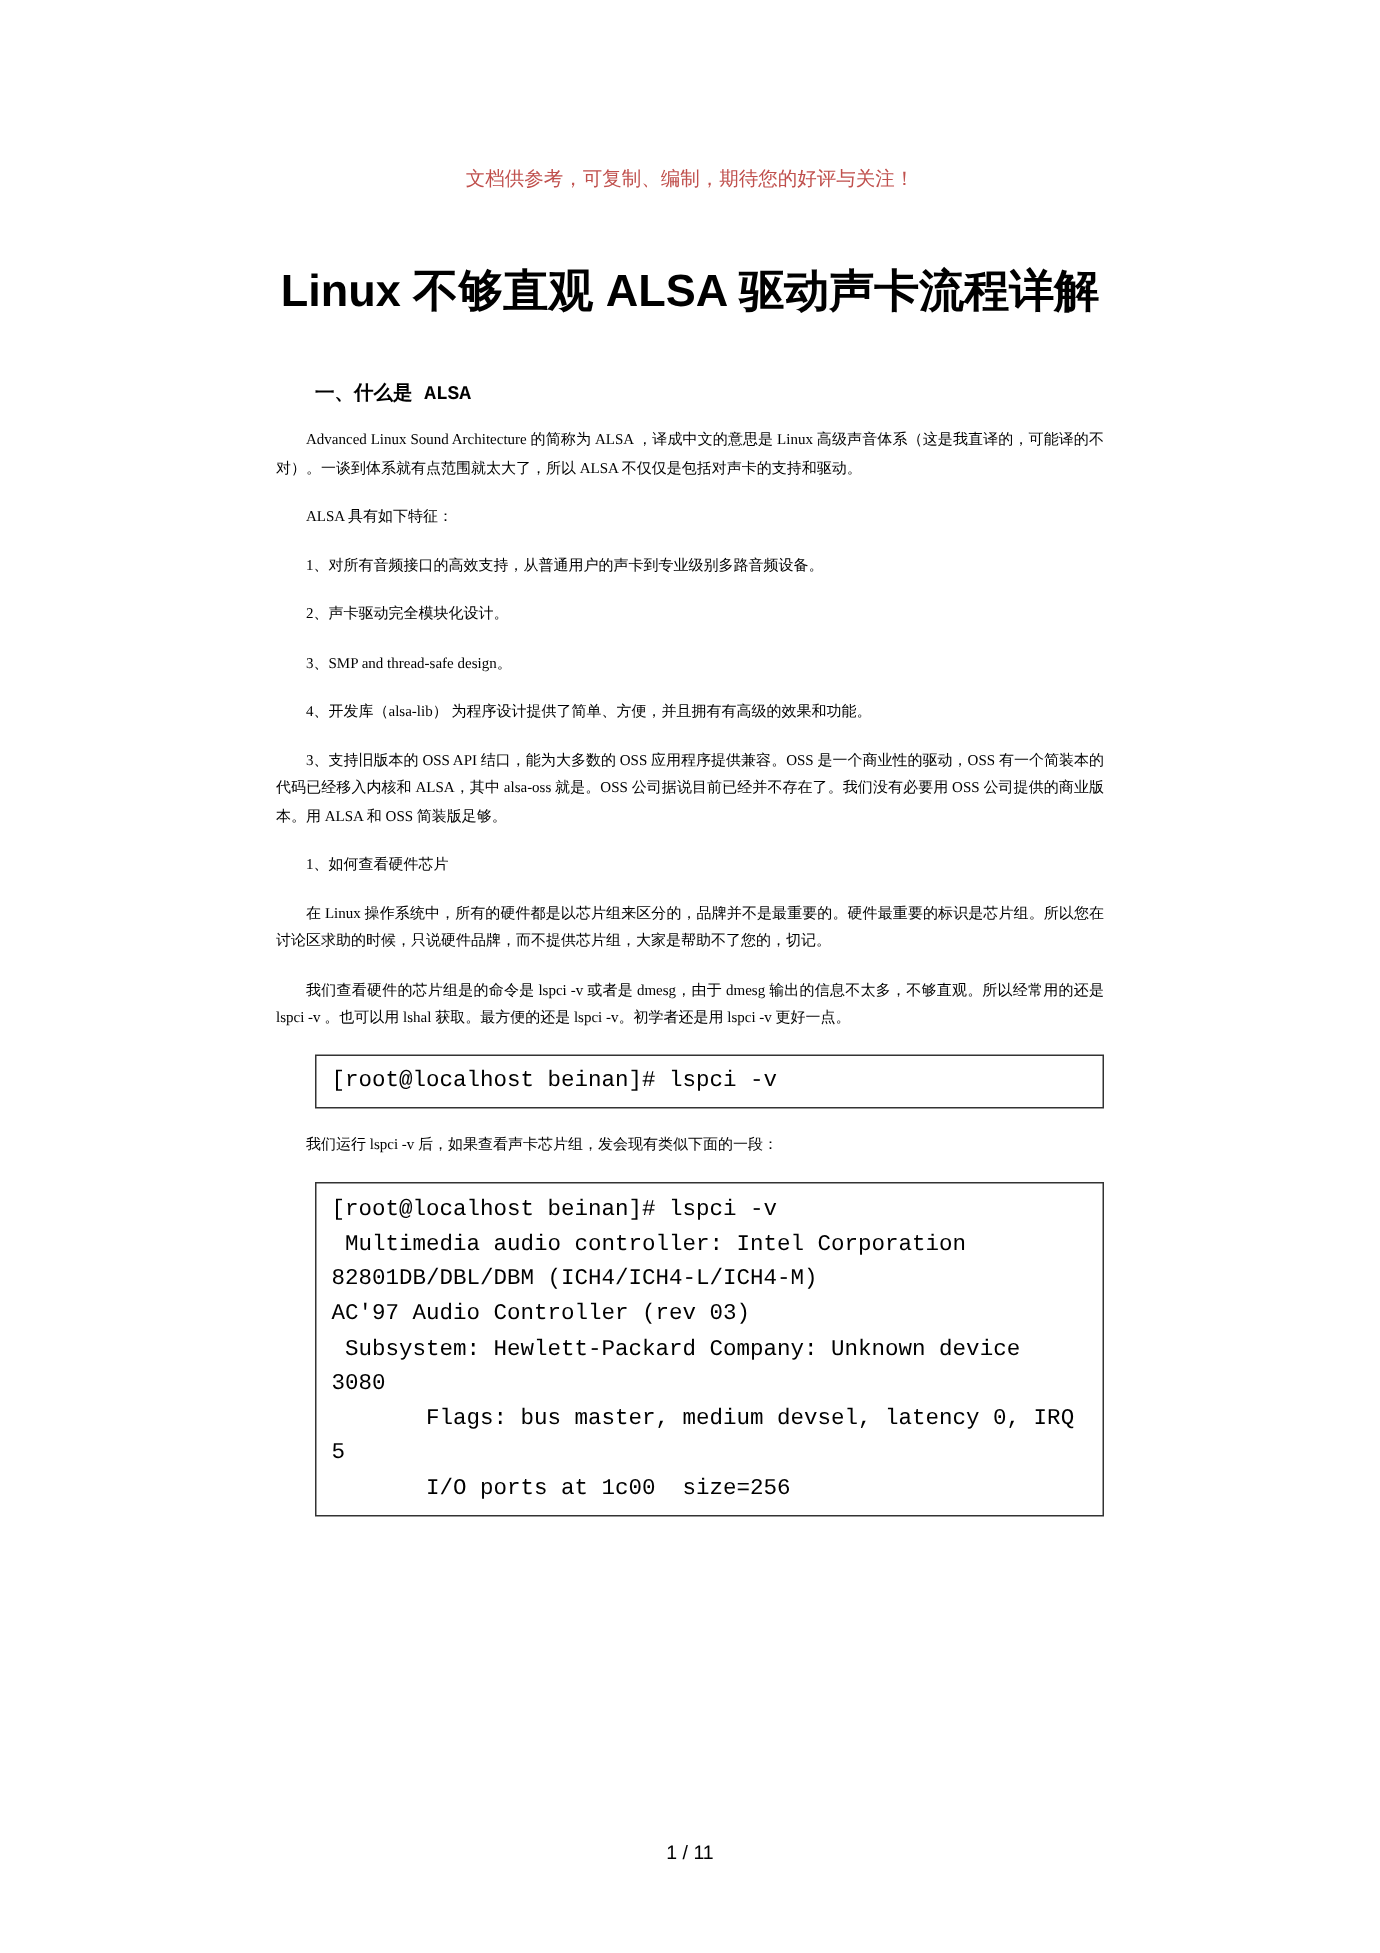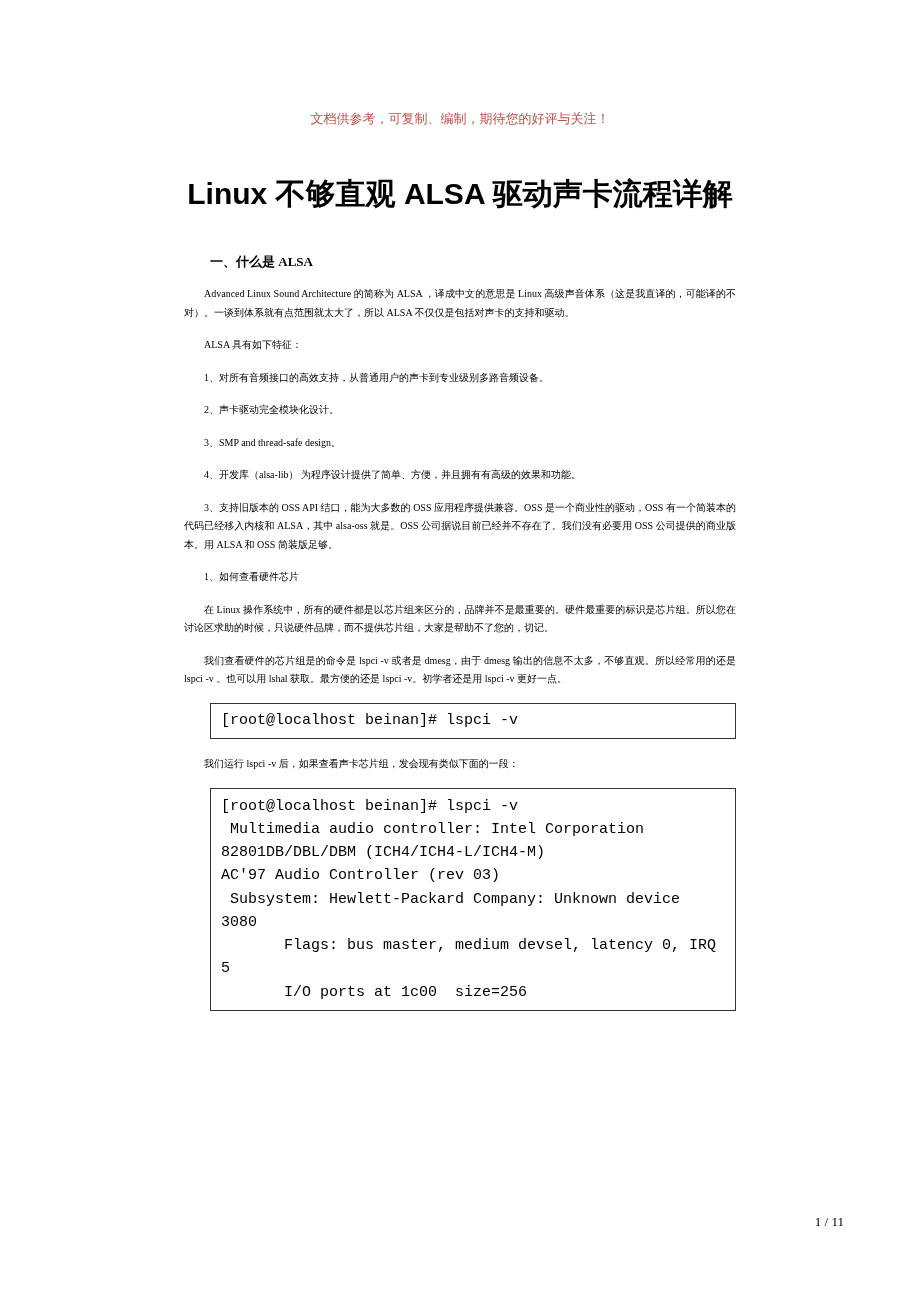--- a/index.html
+++ b/index.html
@@ -30,21 +30,21 @@
     font-weight: bold;
     font-family: "SimHei", "黑体", "SimSun", sans-serif;
     margin-bottom: 38px;
     letter-spacing: 0px;
   }
   .section-bold {
     font-weight: bold;
     font-size: 13px;
     text-indent: 2em;
     margin: 14px 0;
-    font-family: Liberation Serif, serif;
+    font-family: Liberation Mono, monospace;
   }
   .para {
     font-size: 10px;
     line-height: 1.85;
     text-indent: 2em;
     margin: 14px 0;
     font-family: "SimSun", "宋体", serif;
     text-align: justify;
   }
   .codebox {
@@ -61,25 +61,25 @@
     border: 1.5px solid #333333;
     padding: 6px 10px;
     font-family: "Courier New", monospace;
     font-size: 15px;
     line-height: 1.55;
     margin: 8px 0 16px 26px;
     white-space: pre-wrap;
     background: #ffffff;
   }
   .footer {
-    text-align: right;
+    text-align: center;
     font-size: 13px;
-    font-family: Liberation Serif, serif;
+    font-family: Liberation Sans, sans-serif;
     position: absolute;
-    bottom: 76px;
+    bottom: 64px;
     left: 0;
     right: 0;
   }
 </style>
 </head>
 <body>
 
 <div class="page">
 
   <div class="header-note">文档供参考，可复制、编制，期待您的好评与关注！</div>

